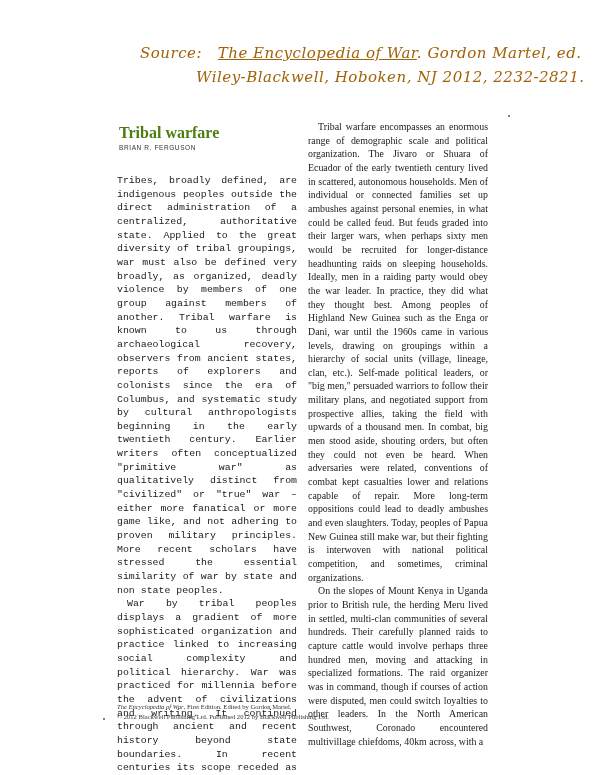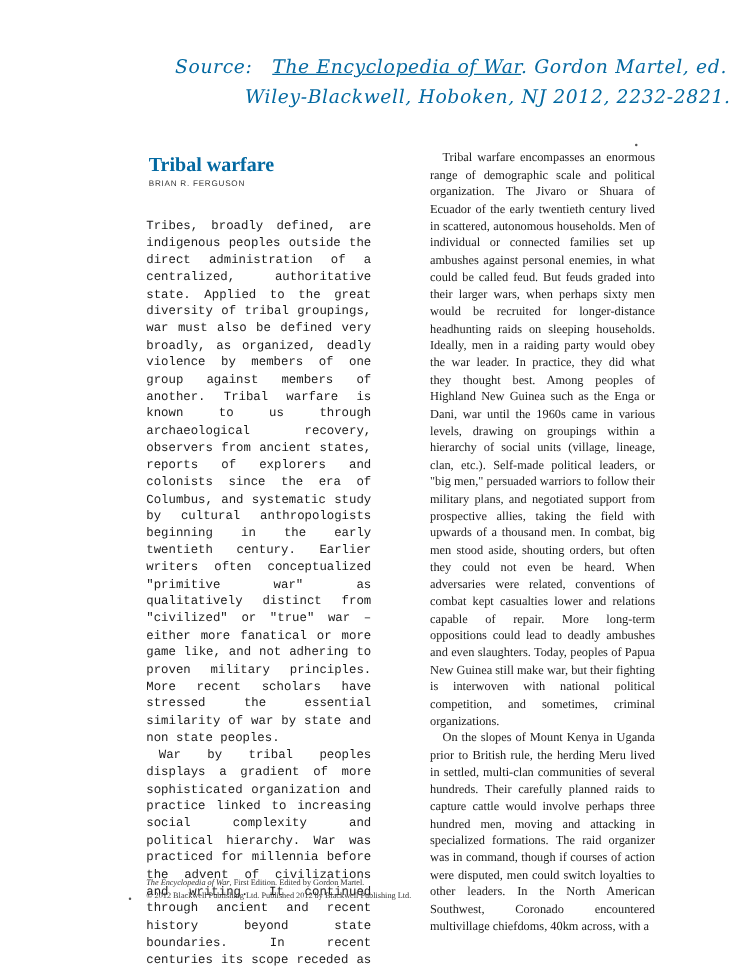--- a/index.html
+++ b/index.html
@@ -1,25 +1,25 @@
 <!DOCTYPE html>
 <html><head>
 <meta charset="utf-8">
 <style>
   html, body { margin: 0; padding: 0; background: #ffffff; }
   body { width: 600px; height: 775px; position: relative; overflow: hidden; color: #1a1a1a; }
-  .handwritten { position: absolute; font-family: "DejaVu Serif", serif; font-style: italic; font-size: 15px; color: #0369a1; letter-spacing: 0.5px; }
+  .handwritten { position: absolute; font-family: "DejaVu Serif", serif; font-style: italic; font-size: 15px; color: #a16207; letter-spacing: 0.5px; }
   .hw1 { left: 140px; top: 44px; }
   .hw2 { left: 196px; top: 68px; }
   .hw-u { text-decoration: underline; }
   .page { position: absolute; left: 117px; top: 104px; width: 385px; font-family: "Liberation Serif", serif; }
   .col { position: absolute; width: 180px; font-size: 9.9px; line-height: 13.65px; text-align: justify; hyphens: auto; }
   .col-left { left: 0; top: 24px; font-family: Liberation Mono, monospace; }
-  .col-right { left: 191px; top: 24px; margin-left: 36px; }
-  .title { position: absolute; left: 2px; top: 20px; font-family: "Liberation Serif", serif; font-weight: bold; font-size: 16px; color: #0369a1; }
+  .col-right { left: 191px; top: 24px; }
+  .title { position: absolute; left: 2px; top: 20px; font-family: "Liberation Serif", serif; font-weight: bold; font-size: 16px; color: #4d7c0f; }
   .author { position: absolute; left: 2px; top: 40px; font-family: "Liberation Sans", sans-serif; font-size: 6.5px; letter-spacing: 0.6px; color: #333; }
   .col p { margin: 0; text-indent: 0; }
   .col p + p { text-indent: 10px; }
   .col-left p:first-child { margin-top: 46px; }
   .col-right p:first-child { text-indent: 10px; margin-top: -8px; }
   .footer { position: absolute; left: 117px; top: 702px; font-family: "Liberation Serif", serif; font-size: 6.6px; line-height: 9.5px; color: #333; }
   .footer .ital { font-style: italic; }
   .dot { position: absolute; width: 2px; height: 2px; background: #555; border-radius: 1px; }
 </style>
 </head>

